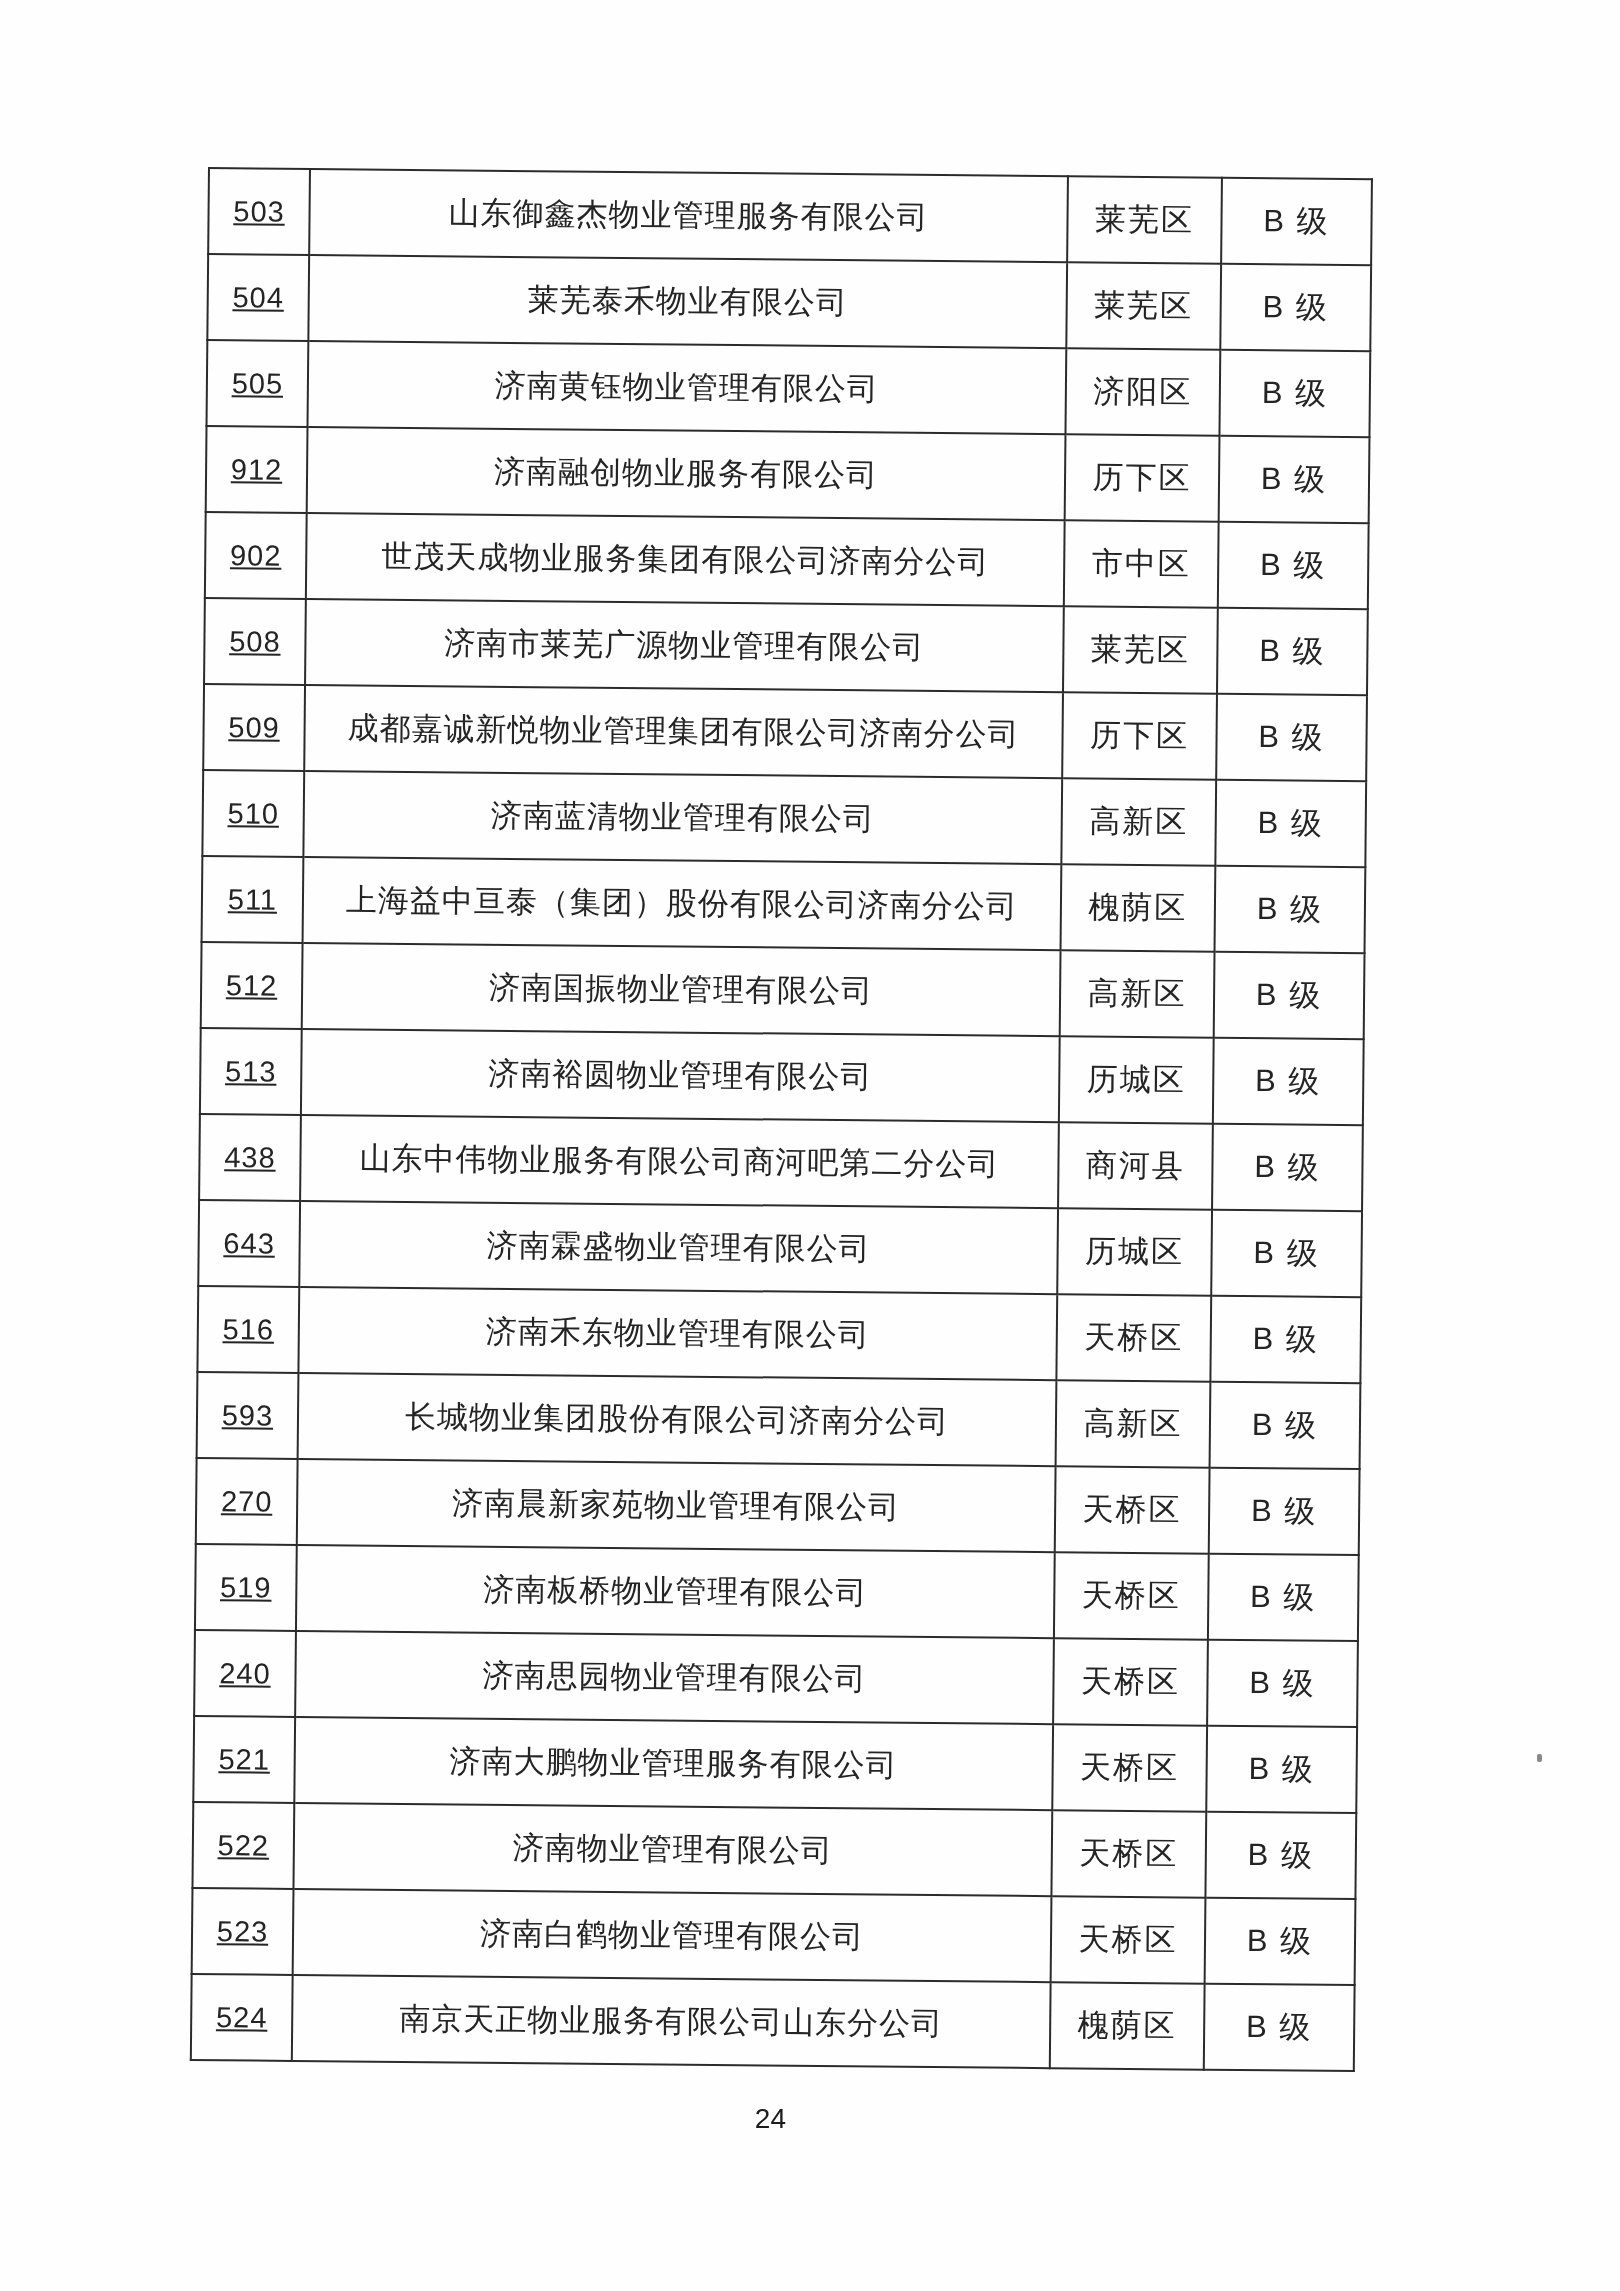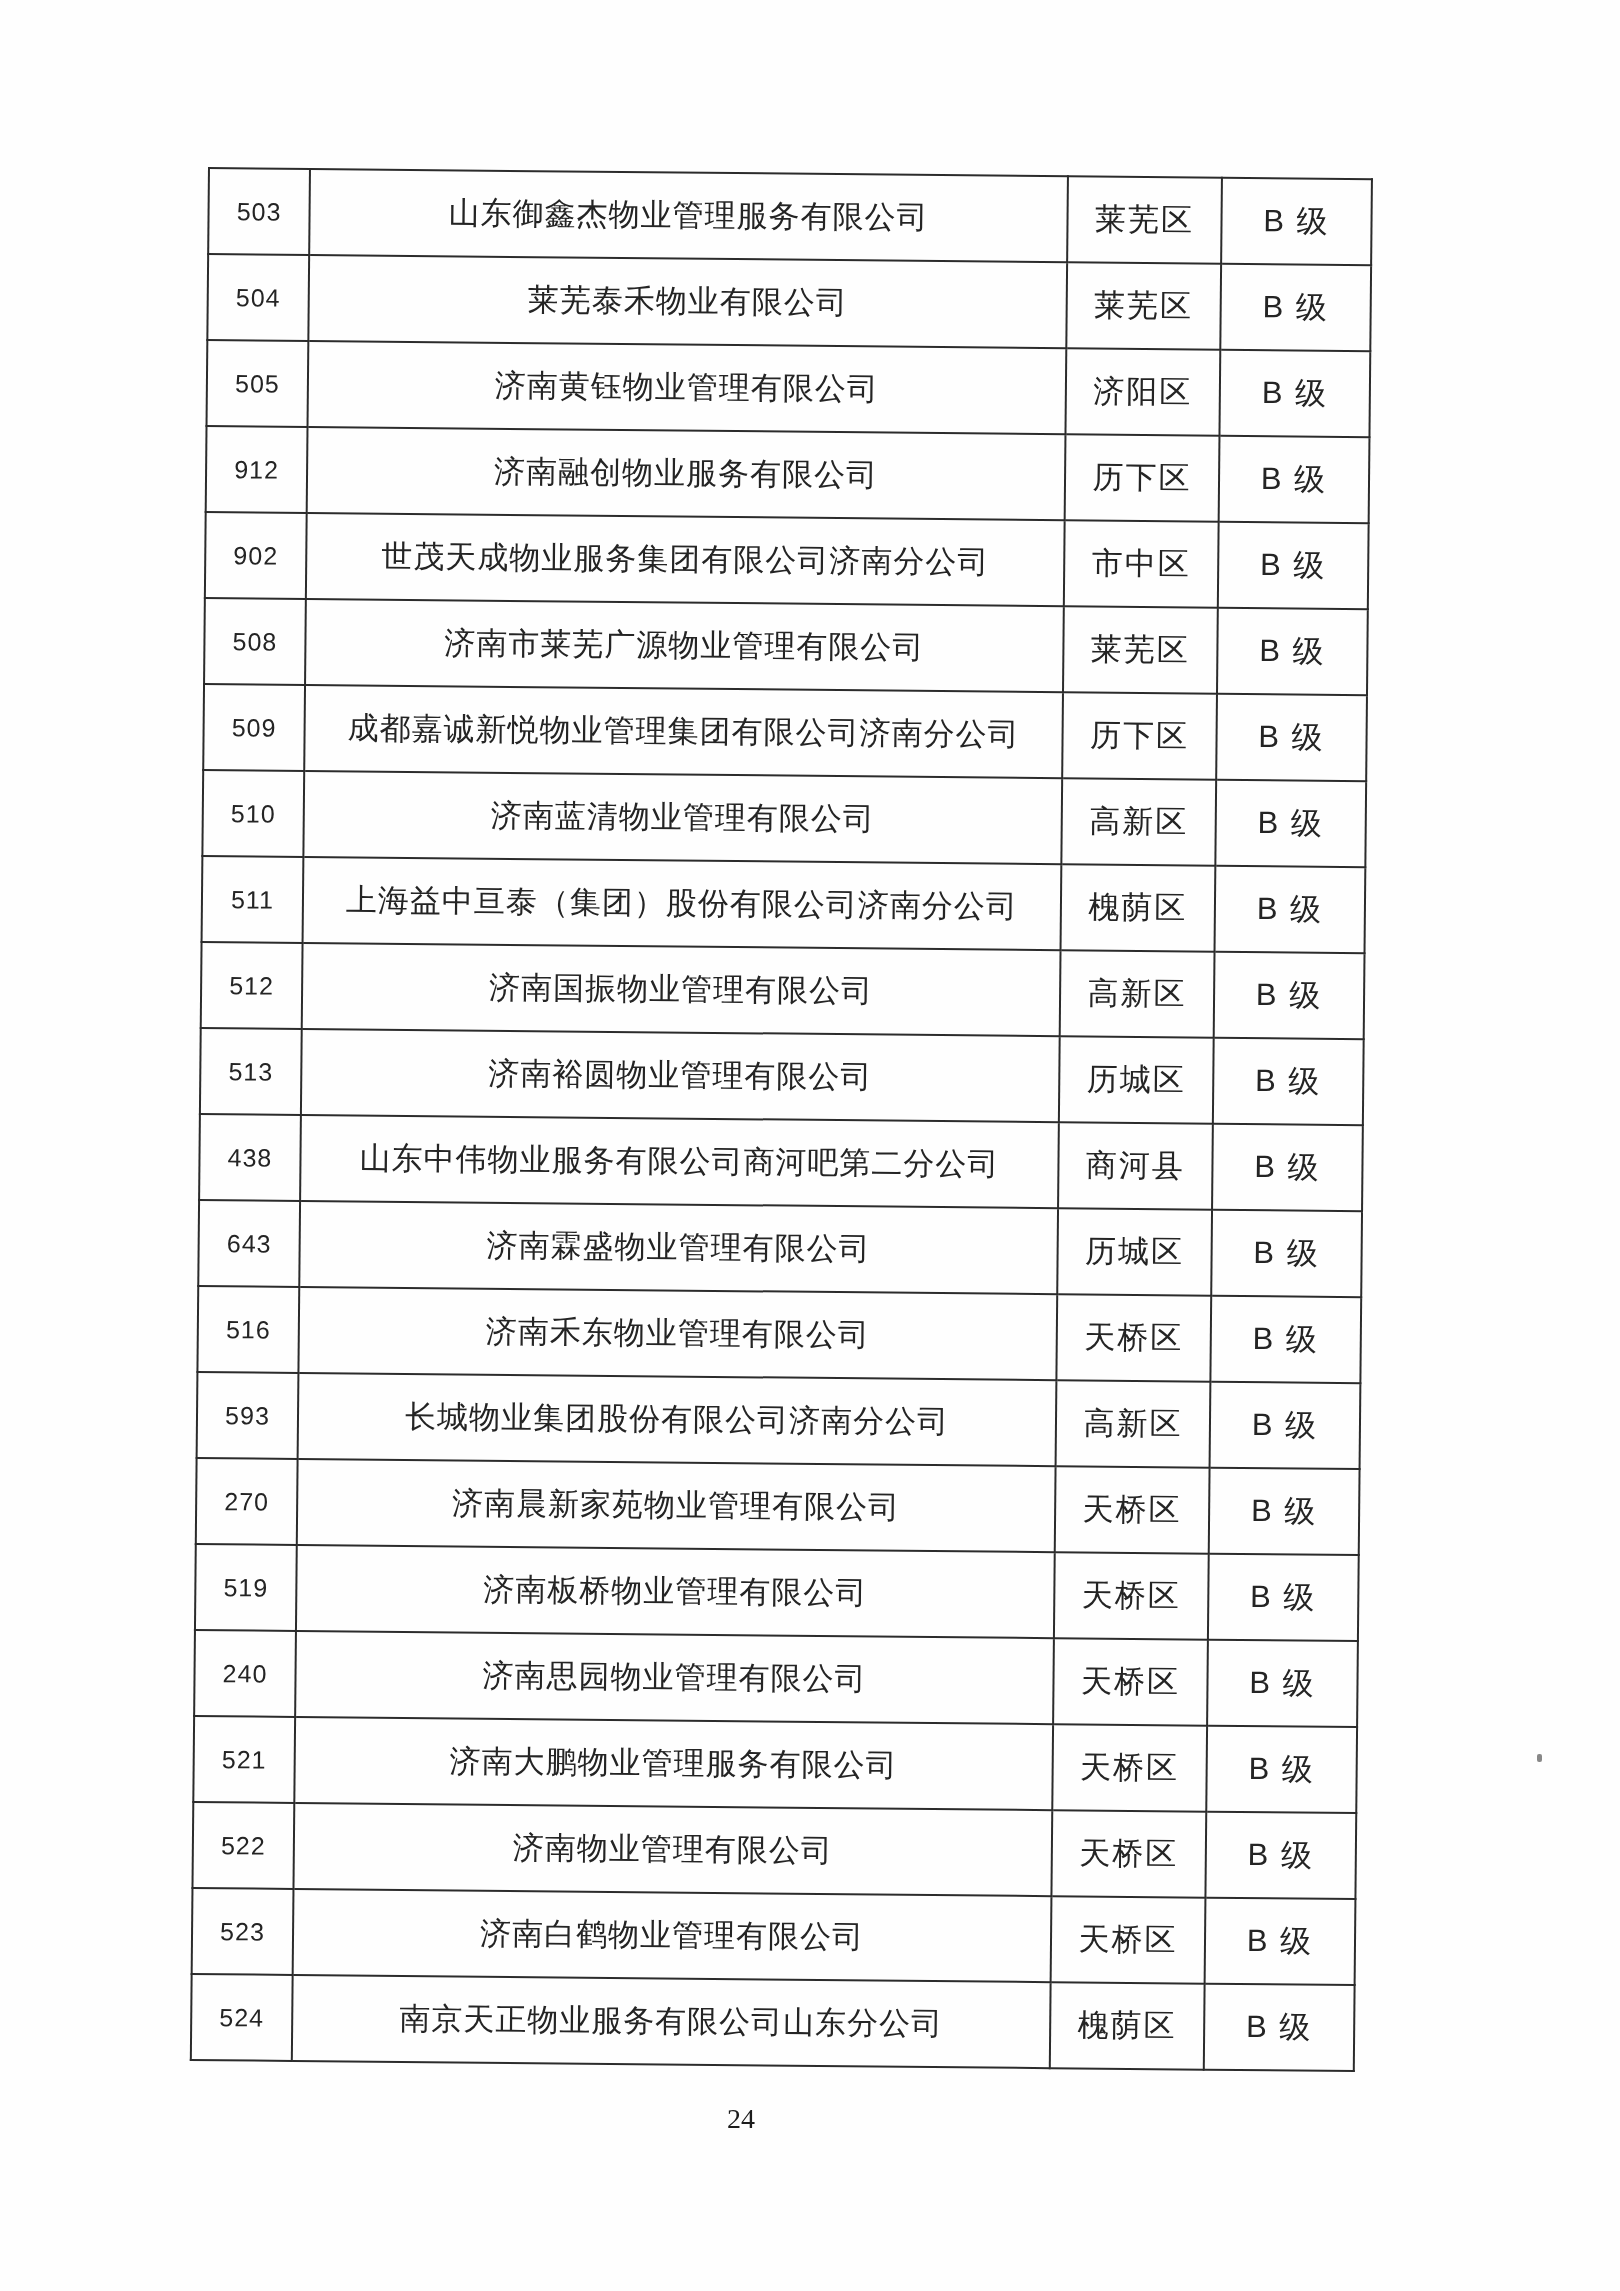--- a/index.html
+++ b/index.html
@@ -40,23 +40,24 @@
     height: 84px;
     padding: 0;
     text-align: center;
     vertical-align: middle;
     color: #242424;
     white-space: nowrap;
     overflow: hidden;
   }
   td.col-no {
     font-family: "Liberation Sans", sans-serif;
-    font-size: 25px;
+    font-size: 29px;
     letter-spacing: 1px;
     color: #1e1e1e;
+    text-decoration: underline;
   }
   td.col-company {
     font-family: "Liberation Serif", serif;
     font-size: 31px;
     letter-spacing: 1px;
   }
   td.col-district {
     font-family: "Liberation Serif", serif;
     font-size: 31px;
     letter-spacing: 2px;
@@ -65,22 +66,22 @@
     font-family: "Liberation Sans", sans-serif;
     font-size: 31px;
     letter-spacing: 2px;
     color: #1e1e1e;
   }
   .page-number {
     position: absolute;
     left: 727px;
     top: 2103px;
     width: 59px;
-    text-align: left;
-    font-family: Liberation Serif, serif;
+    text-align: right;
+    font-family: Liberation Sans, sans-serif;
     font-size: 28px;
     color: #1c1c1c;
   }
   
   .scan-speck {
     position: absolute;
     left: 1537px;
     top: 1754px;
     width: 4.9px;
     height: 7.8px;

